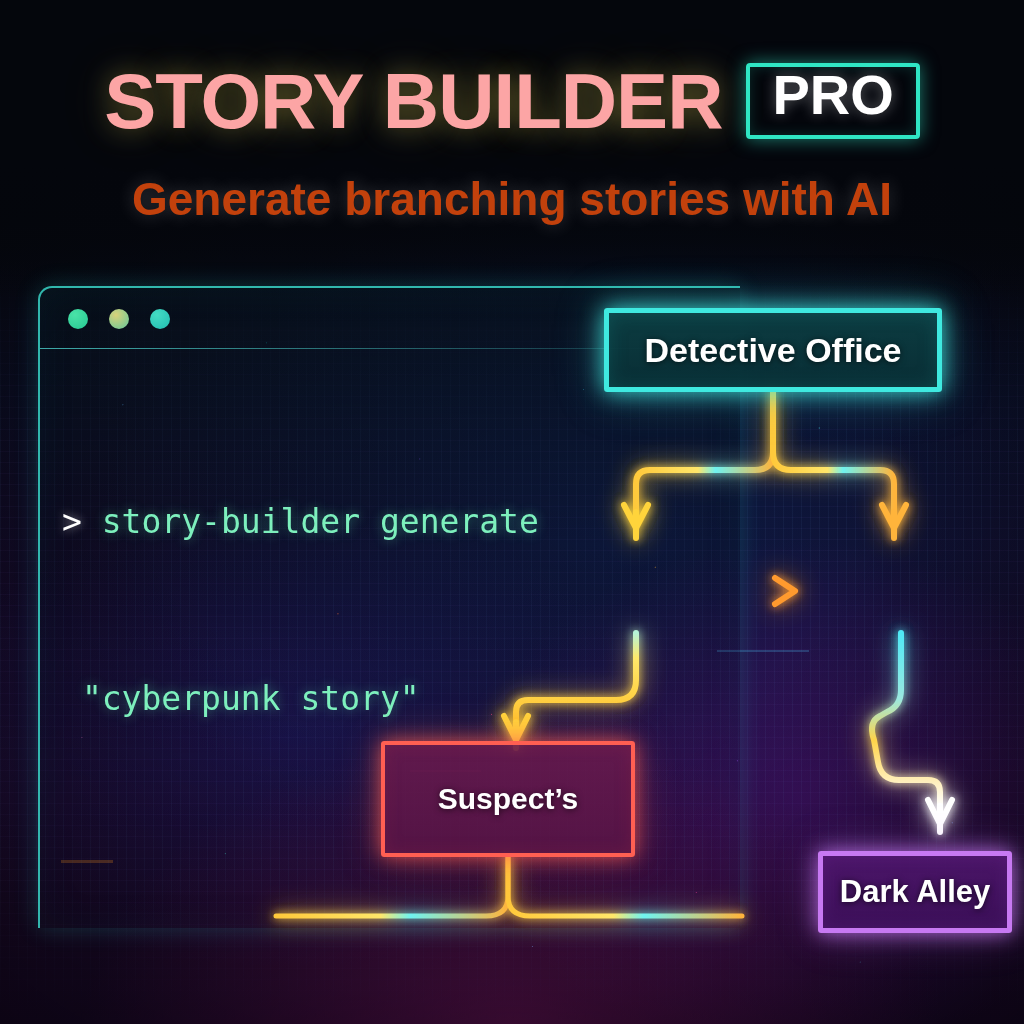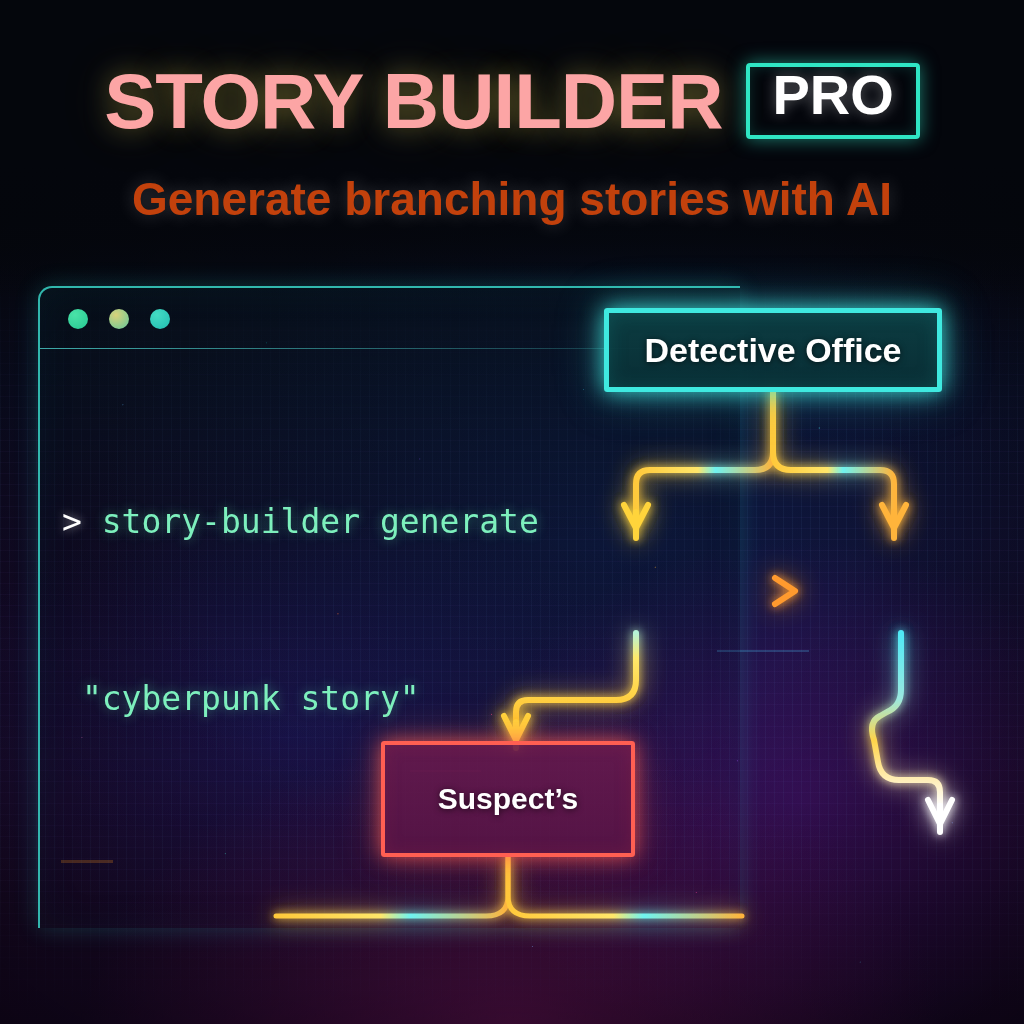--- a/index.html
+++ b/index.html
@@ -302,14 +302,17 @@
   </div>
 
 
 
   <div class="node node-suspect">
     <div>
       <div>Suspect’s</div>
     </div>
   </div>
 
+  <div class="node node-dark">
+    <span>Dark Alley</span>
+  </div>
 
 </div>
 
 </body></html>

